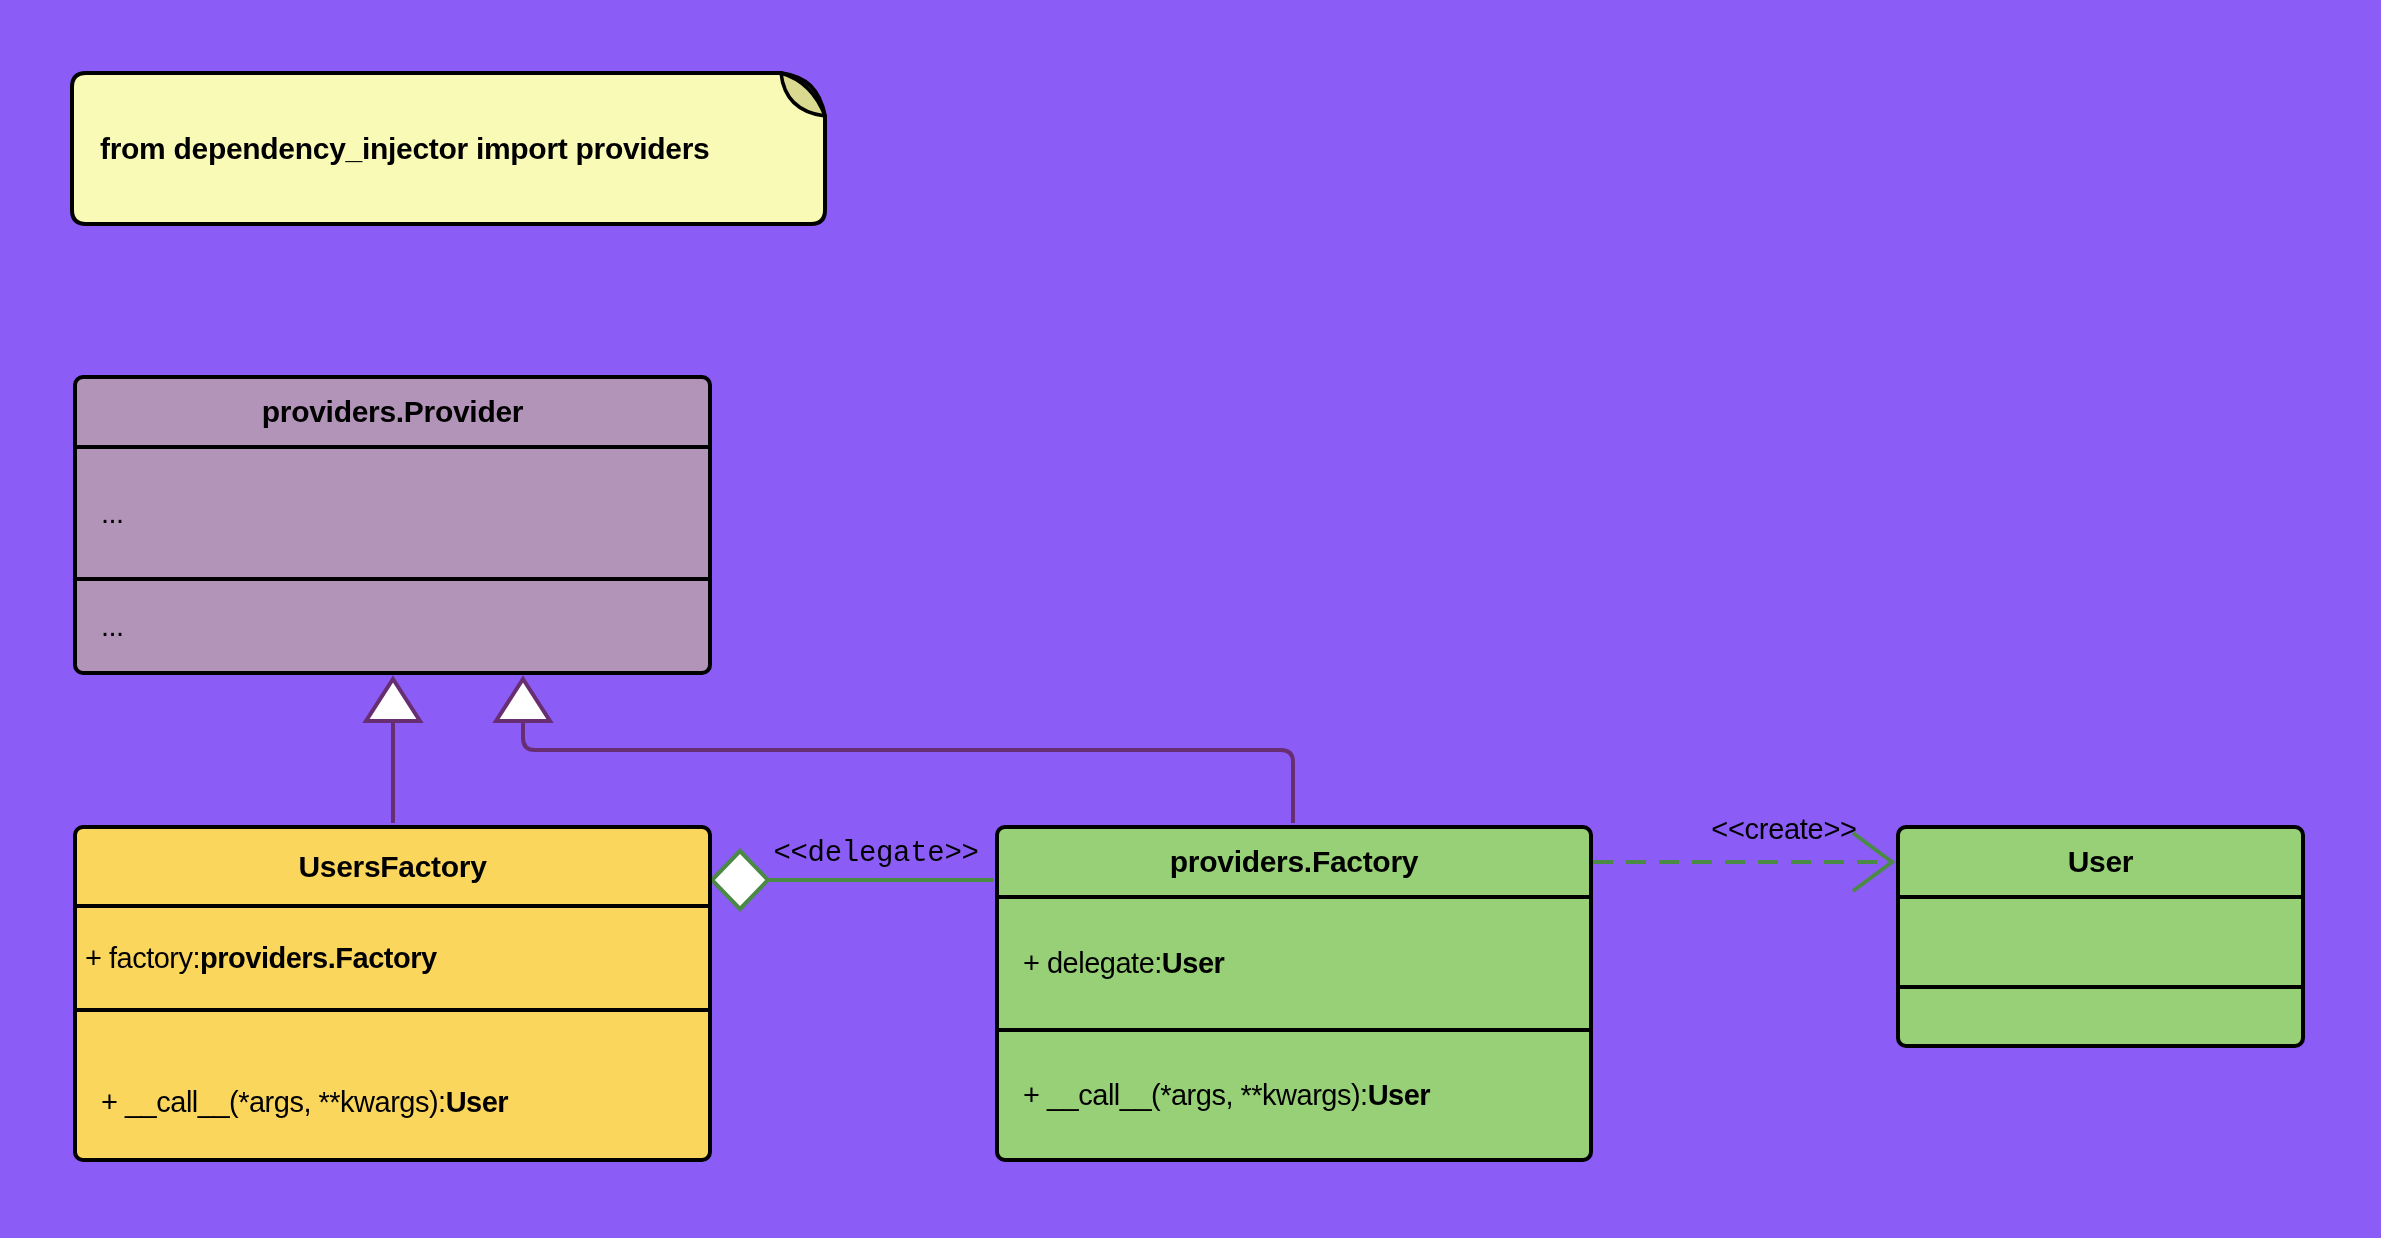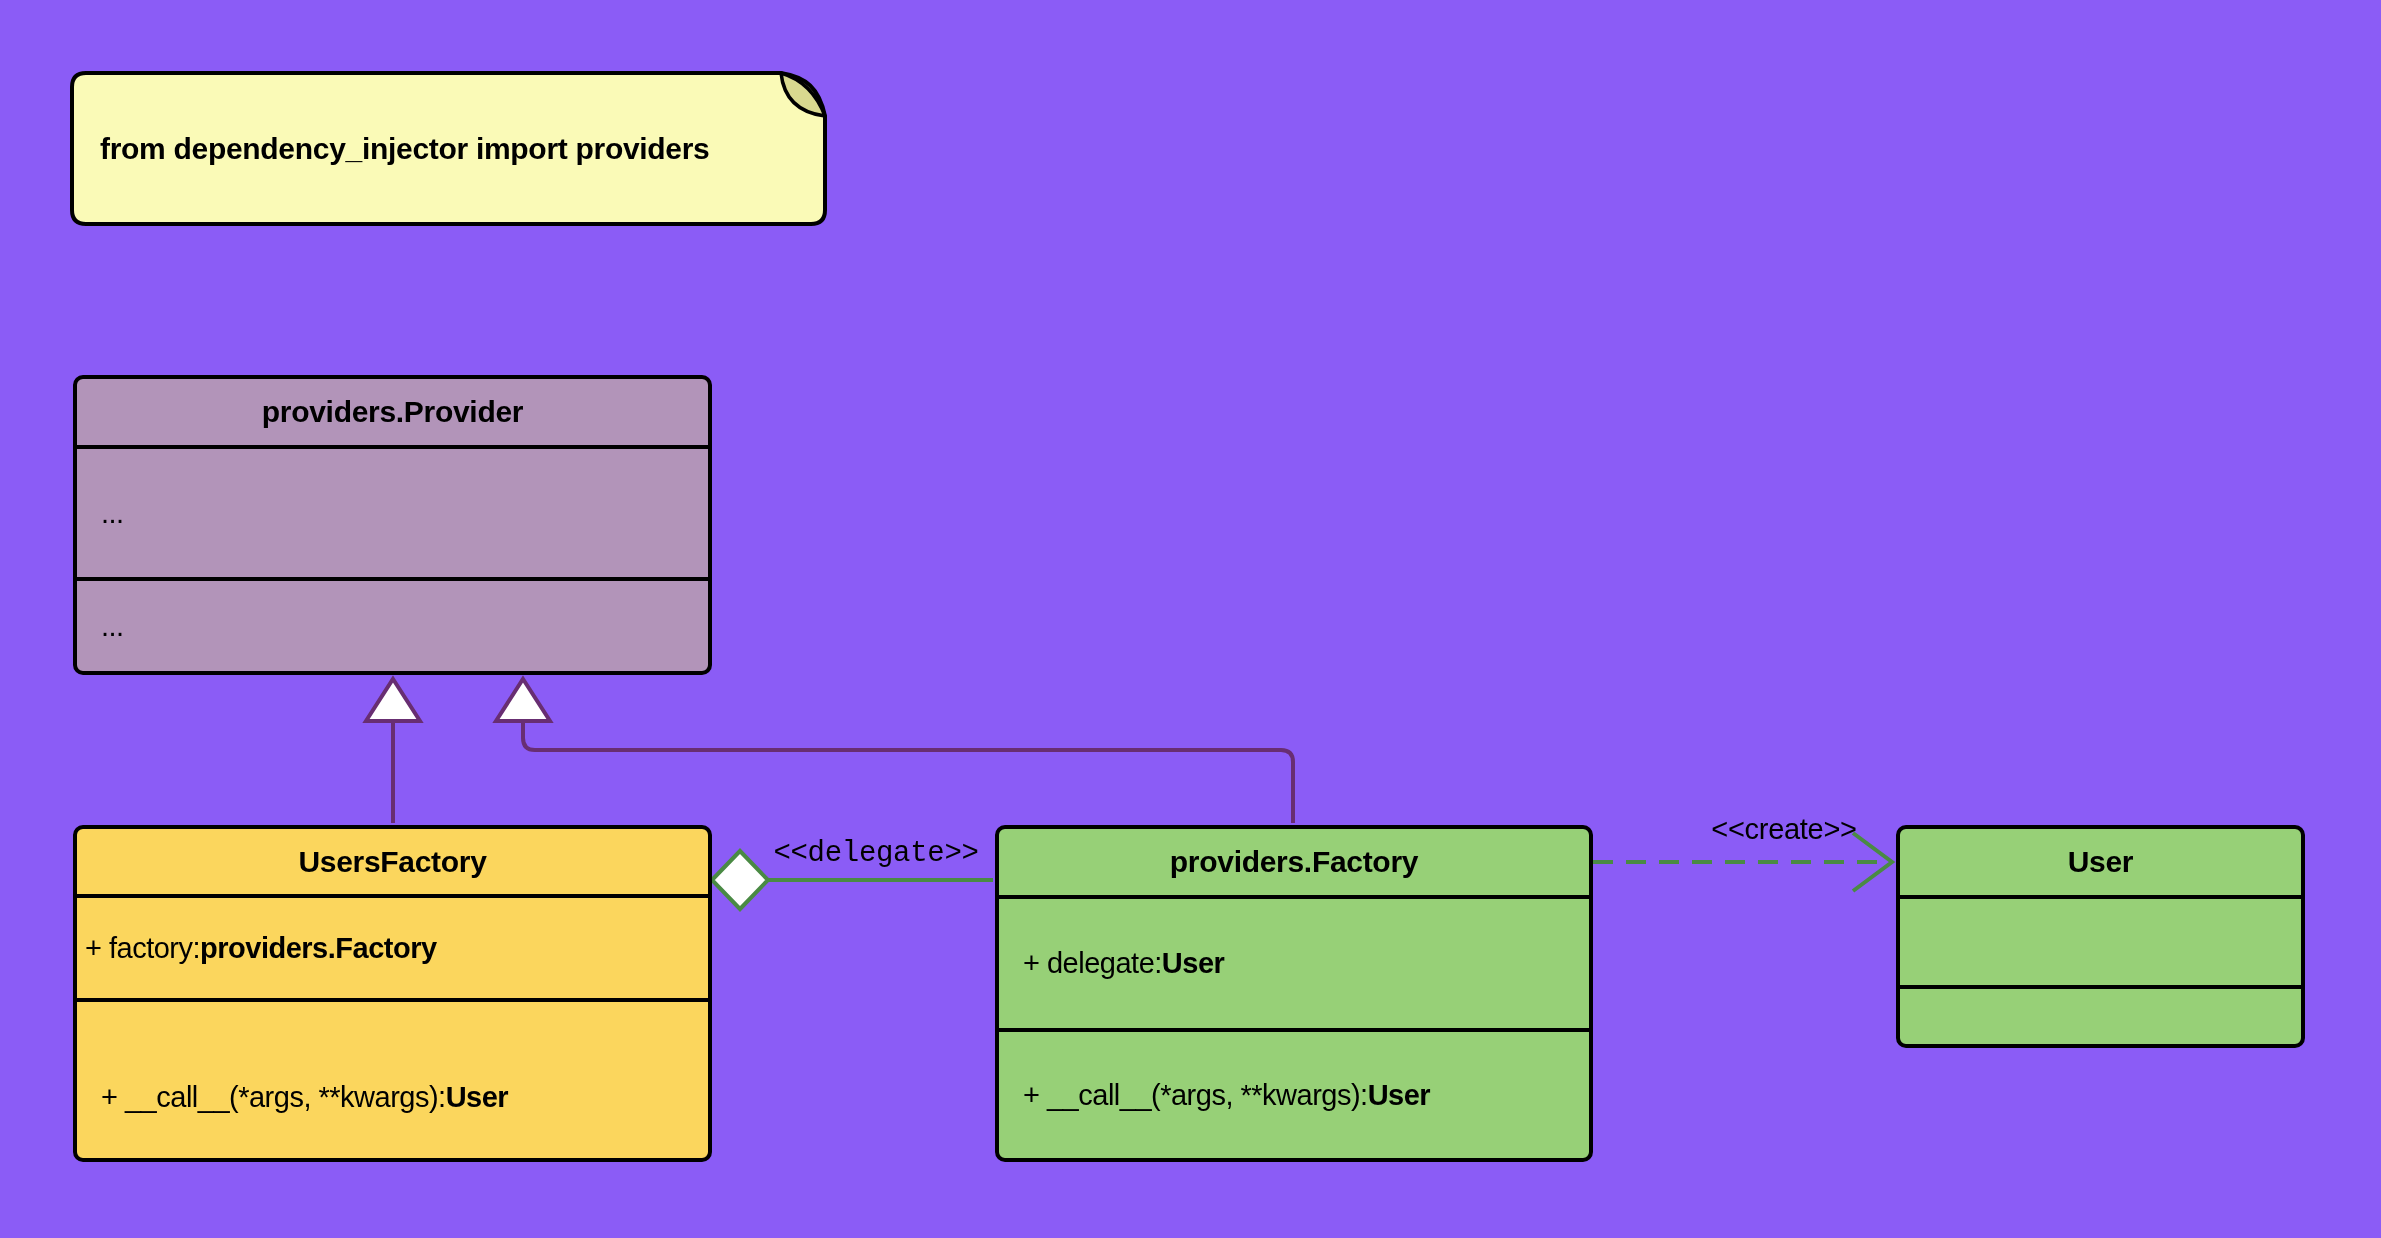--- a/index.html
+++ b/index.html
@@ -58,21 +58,21 @@
     letter-spacing: -0.5px;
   }
   .sec-flex { flex: 1 1 auto; }
   .b { font-weight: bold; }
 
   .cls-provider      { left: 73px;   top: 375px; width: 639px; height: 300px; background: #B294B9; }
   .cls-provider .sec-title        { height: 66px; }
   .cls-provider .sec-attributes   { height: 132px; }
 
   .cls-usersfactory  { left: 73px;   top: 825px; width: 639px; height: 337px; background: #FBD65D; }
-  .cls-usersfactory .sec-title      { height: 65px; }
+  .cls-usersfactory .sec-title      { height: 75px; }
   .cls-usersfactory .sec-attributes { height: 104px; padding-left: 8px; }
   .cls-usersfactory .sec-methods    { padding-top: 34px; }
 
   .cls-factory       { left: 995px;  top: 825px; width: 598px; height: 337px; background: #97D077; }
   .cls-factory .sec-title        { height: 66px; }
   .cls-factory .sec-attributes   { height: 133px; }
 
   .cls-user          { left: 1896px; top: 825px; width: 409px; height: 223px; background: #97D077; }
   .cls-user .sec-title        { height: 66px; }
   .cls-user .sec-attributes   { height: 90px; }

